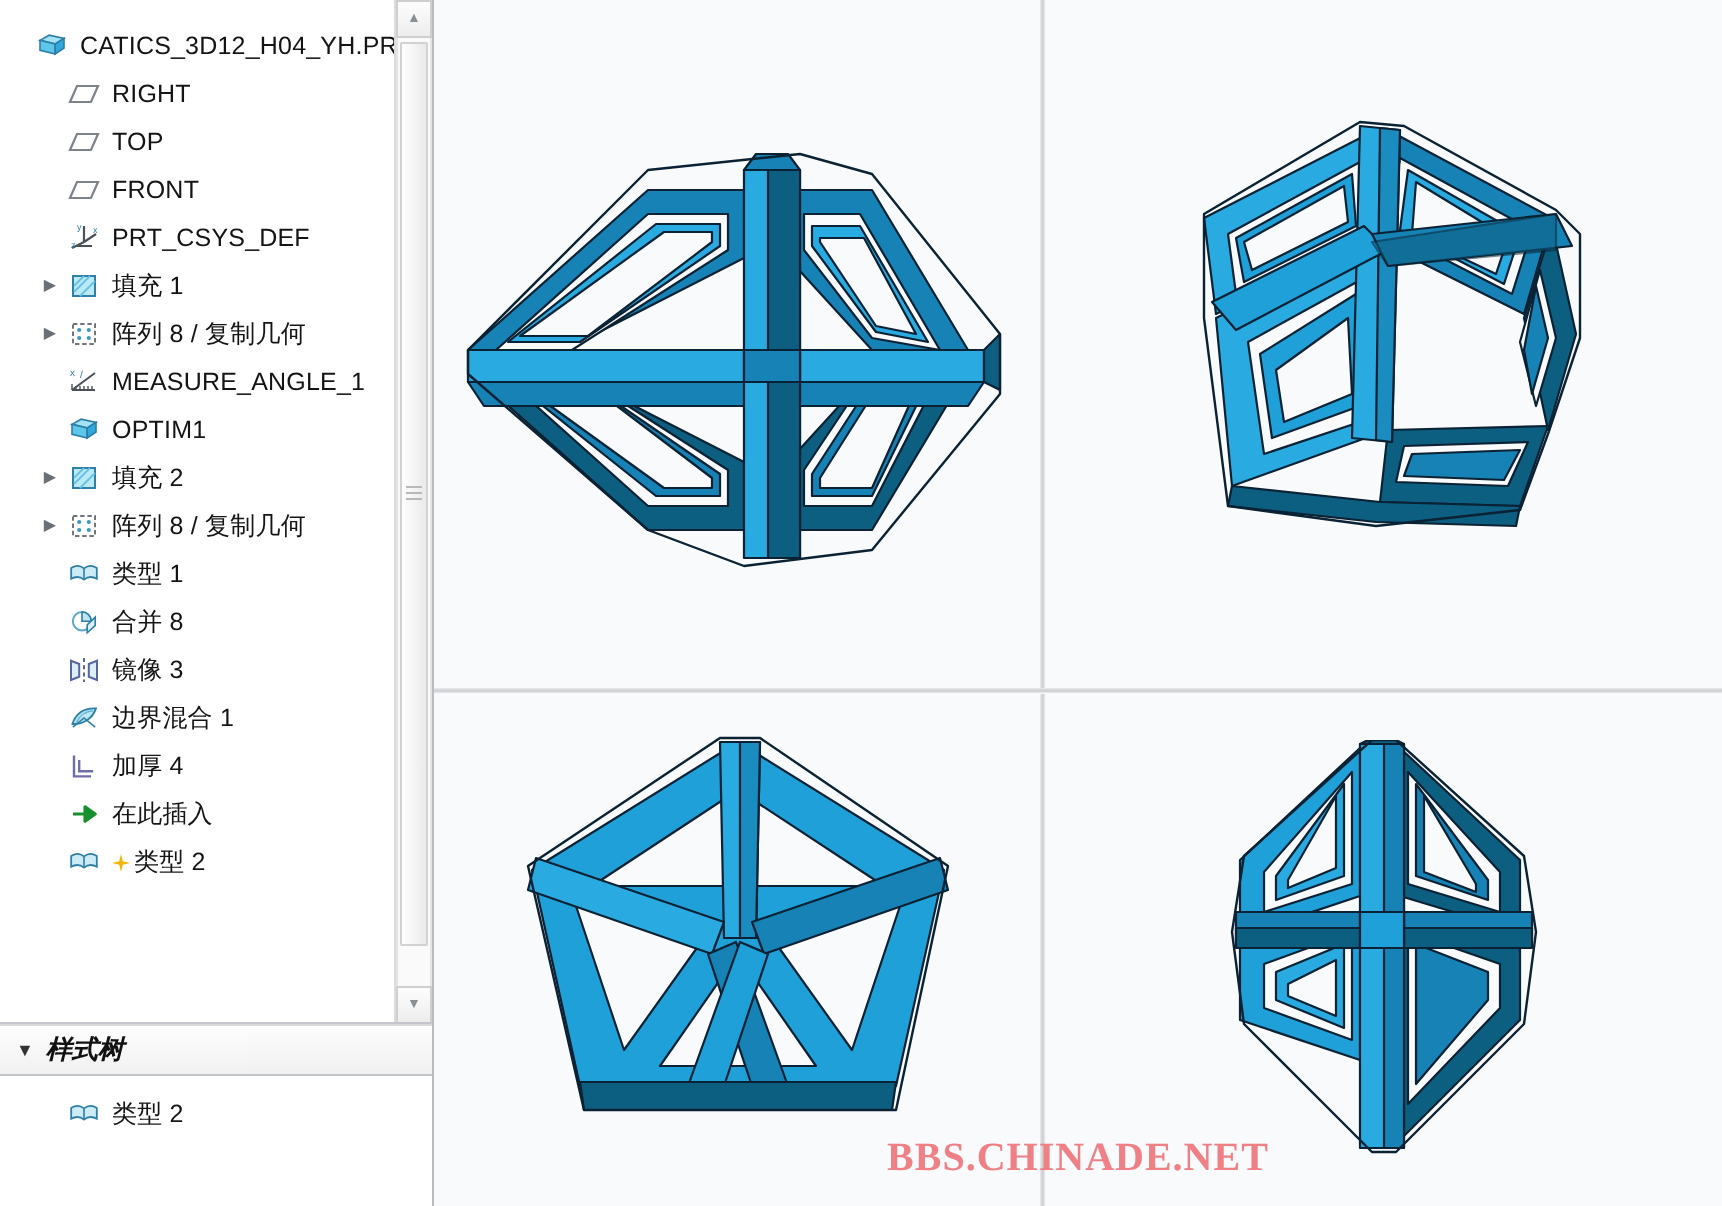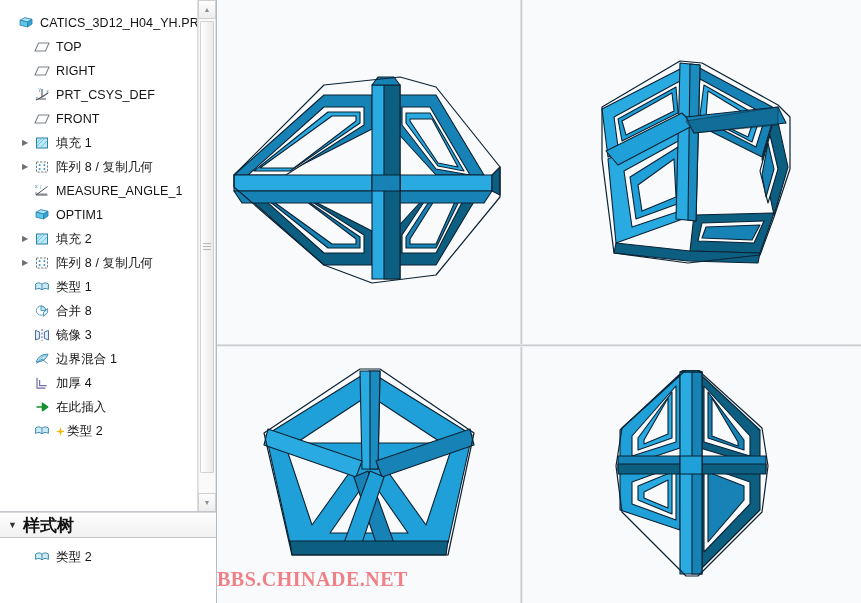--- a/index.html
+++ b/index.html
@@ -79,23 +79,24 @@
     background: linear-gradient(#fdfdfd,#f1f1f1);
     border-bottom: 1px solid #c3c7cb;
     border-top: 1px solid #d8dadc;
   }
   #style-tree-header .caret {
     font-size: 9px;
     color: #333;
     line-height: 1;
   }
   #style-tree-header .ttl {
-    font-size: 17px;
+    font-size: 13px;
     font-weight: bold;
     color: #111;
+    font-style: italic;
   }
   #style-tree-body {
     flex: 1;
     background: #ffffff;
     padding-top: 7px;
   }
 
   
   #tree-scrollbar {
     position: absolute;
@@ -167,20 +168,21 @@
   }
   #quad-tl { left: 0;   top: 0;   width: 303px; height: 344px; }
   #quad-tr { left: 306px; top: 0; width: 338px; height: 344px; }
   #quad-bl { left: 0;   top: 347px; width: 303px; height: 256px; }
   #quad-br { left: 306px; top: 347px; width: 338px; height: 256px; }
 
   #watermark {
     position: absolute;
     left: 0; bottom: 12px;
     width: 644px;
+    text-align: center;
     font-family: "Liberation Serif", "DejaVu Serif", serif;
     font-weight: bold;
     font-size: 20px;
     letter-spacing: .5px;
     color: #ef8186;
     user-select: none;
     pointer-events: none;
   }
   svg { display: block; }
 </style>
@@ -204,52 +206,52 @@
             </span>
             <span class="lbl">CATICS_3D12_H04_YH.PRT</span>
           </div>
           <div class="tree-row indent-1">
             <span class="twisty empty">▶</span>
             <span class="ico">
               <svg width="16" height="16" viewBox="0 0 16 16">
                 <path d="M4.5 4 L15 4 L11.5 12 L1 12 Z" fill="none" stroke="#7C838A" stroke-width="1.1"></path>
               </svg>
             </span>
+            <span class="lbl">RIGHT</span>
+          </div>
+          <div class="tree-row indent-1">
+            <span class="twisty empty">▶</span>
+            <span class="ico">
+              <svg width="16" height="16" viewBox="0 0 16 16">
+                <path d="M4.5 4 L15 4 L11.5 12 L1 12 Z" fill="none" stroke="#7C838A" stroke-width="1.1"></path>
+              </svg>
+            </span>
             <span class="lbl">TOP</span>
           </div>
           <div class="tree-row indent-1">
             <span class="twisty empty">▶</span>
             <span class="ico">
               <svg width="16" height="16" viewBox="0 0 16 16">
                 <path d="M4.5 4 L15 4 L11.5 12 L1 12 Z" fill="none" stroke="#7C838A" stroke-width="1.1"></path>
               </svg>
             </span>
-            <span class="lbl">RIGHT</span>
+            <span class="lbl">FRONT</span>
           </div>
           <div class="tree-row indent-1">
             <span class="twisty empty">▶</span>
             <span class="ico">
               <svg width="16" height="16" viewBox="0 0 16 16">
                 <path d="M8 10 L8 2 M8 10 L2 13 M8 10 L14 6" stroke="#4A5056" stroke-width="1.1" fill="none"></path>
                 <path d="M4 12 L12 12" stroke="#4A5056" stroke-width="1"></path>
                 <text x="4.5" y="4" font-size="4.5" fill="#2C7FA6">y</text>
                 <text x="12.5" y="5.5" font-size="4.5" fill="#2C7FA6">x</text>
                 <text x="1.5" y="13" font-size="4.5" fill="#2C7FA6">z</text>
               </svg>
             </span>
             <span class="lbl">PRT_CSYS_DEF</span>
-          </div>
-          <div class="tree-row indent-1">
-            <span class="twisty empty">▶</span>
-            <span class="ico">
-              <svg width="16" height="16" viewBox="0 0 16 16">
-                <path d="M4.5 4 L15 4 L11.5 12 L1 12 Z" fill="none" stroke="#7C838A" stroke-width="1.1"></path>
-              </svg>
-            </span>
-            <span class="lbl">FRONT</span>
           </div>
           <div class="tree-row indent-1">
             <span class="twisty">▶</span>
             <span class="ico">
               <svg width="16" height="16" viewBox="0 0 16 16">
                 <rect x="2.5" y="3" width="11" height="10" fill="#BDE9F7" stroke="#2C7FA6" stroke-width="1"></rect>
                 <path d="M3 11 L11 3 M6 13 L13.5 5.5 M3 8 L8 3" stroke="#63C3E4" stroke-width=".9"></path>
               </svg>
             </span>
             <span class="lbl">填充 1</span>

